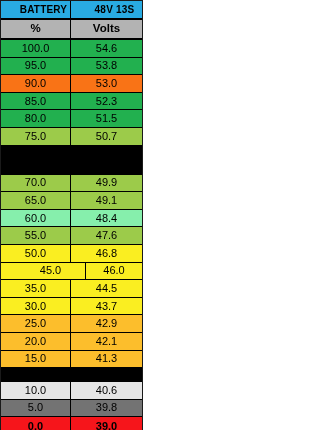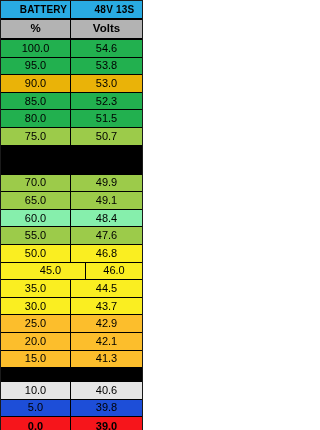--- a/index.html
+++ b/index.html
@@ -106,21 +106,21 @@
 
   <div id="rows-container">
       <div class="row data band-green" style="background: rgb(34, 176, 79);">
         <div class="cell pct">100.0</div>
         <div class="cell volts">54.6</div>
       </div>
       <div class="row data band-green" style="background: rgb(34, 176, 79);">
         <div class="cell pct">95.0</div>
         <div class="cell volts">53.8</div>
       </div>
-      <div class="row data band-green" style="background: #eab308;">
+      <div class="row data band-green" style="background: #f97316;">
         <div class="cell pct">90.0</div>
         <div class="cell volts">53.0</div>
       </div>
       <div class="row data band-green" style="background: rgb(34, 176, 79);">
         <div class="cell pct">85.0</div>
         <div class="cell volts">52.3</div>
       </div>
       <div class="row data band-green" style="background: rgb(34, 176, 79);">
         <div class="cell pct">80.0</div>
         <div class="cell volts">51.5</div>
@@ -170,21 +170,21 @@
         <div class="cell volts">42.1</div>
       </div>
       <div class="row data band-orange" style="background: rgb(252, 190, 44);">
         <div class="cell pct">15.0</div>
         <div class="cell volts">41.3</div>
       </div>
       <div class="row data band-orange" style="background: #e5e5e5; margin-top: 14px;">
         <div class="cell pct">10.0</div>
         <div class="cell volts">40.6</div>
       </div>
-      <div class="row data band-orange" style="background: #1d4ed8;">
+      <div class="row data band-orange" style="background: #737373;">
         <div class="cell pct">5.0</div>
         <div class="cell volts">39.8</div>
       </div>
       <div class="row data band-red" style="background: rgb(246, 21, 27);">
         <div class="cell pct">0.0</div>
         <div class="cell volts">39.0</div>
       </div>
     </div>
 
 </div>

